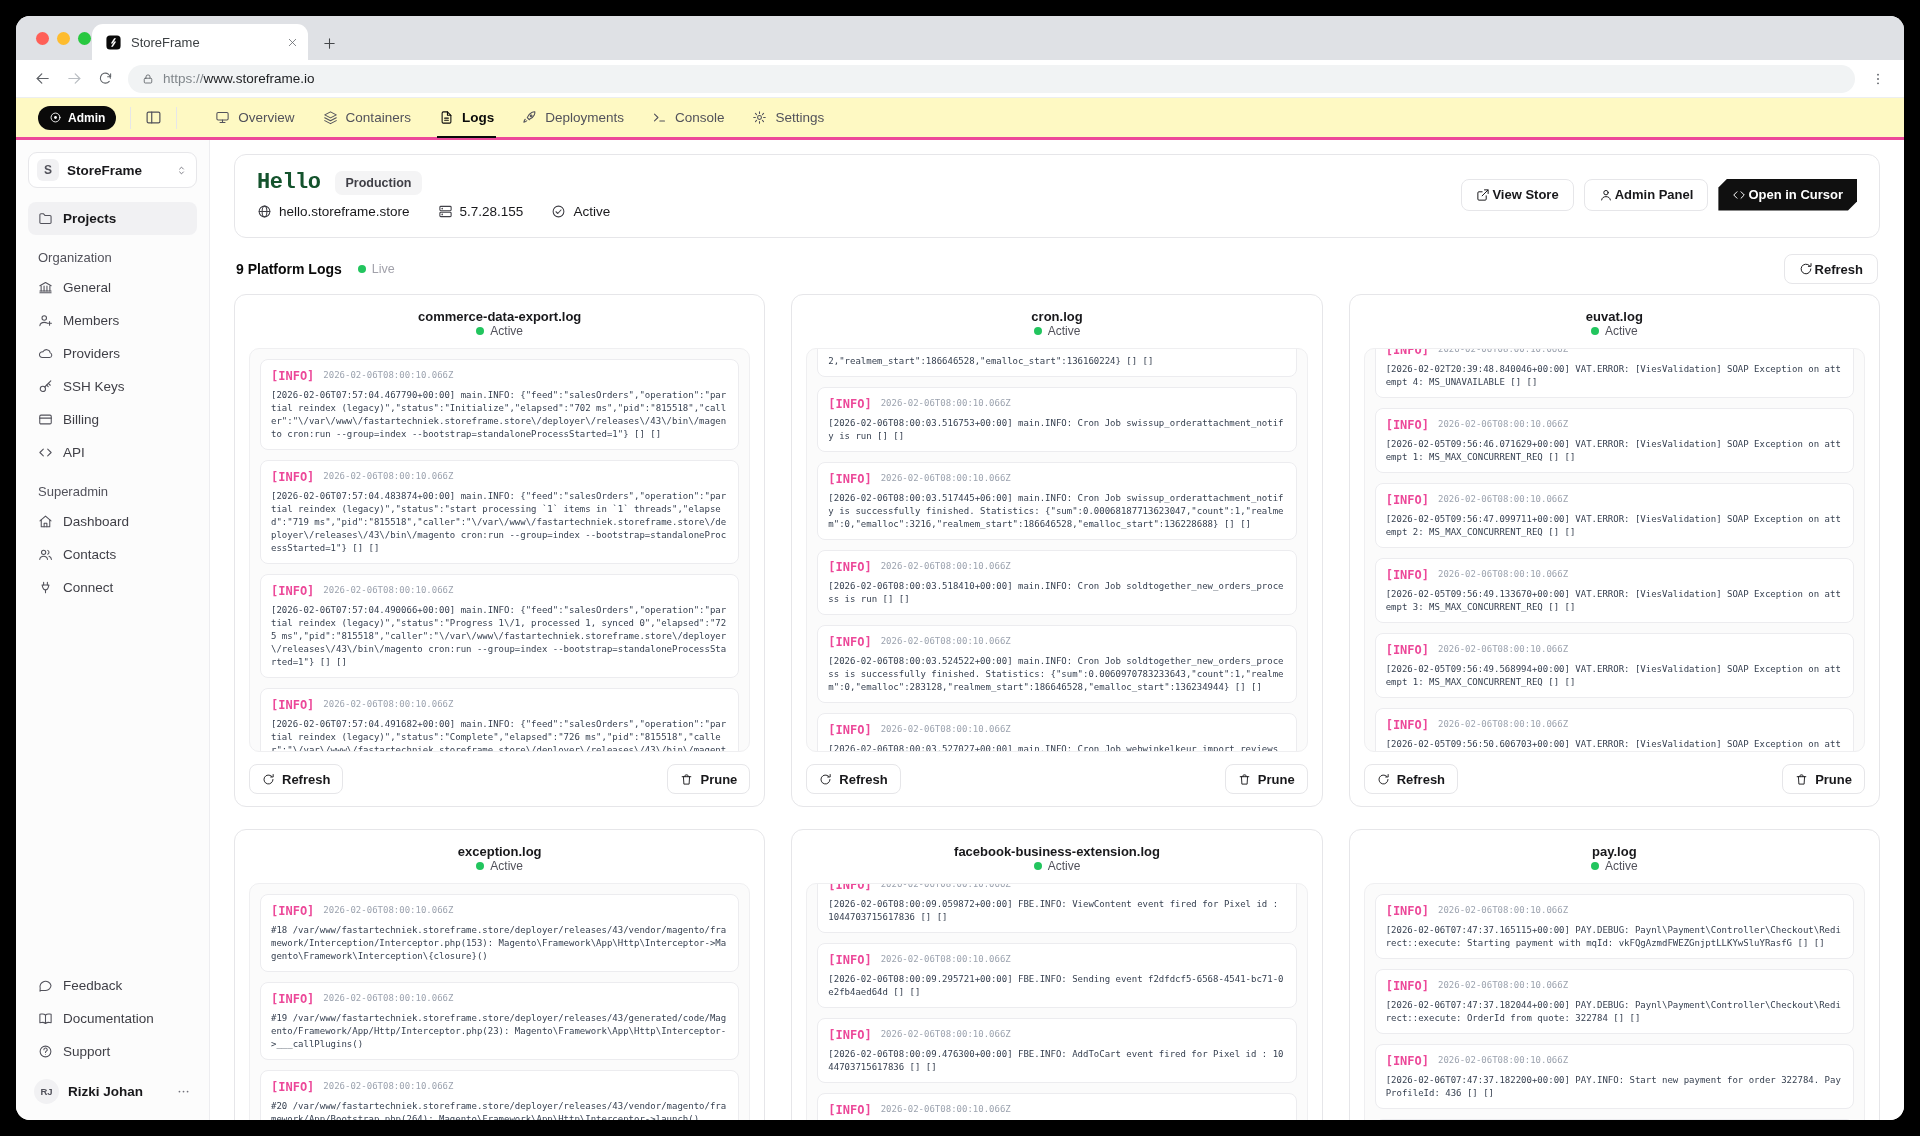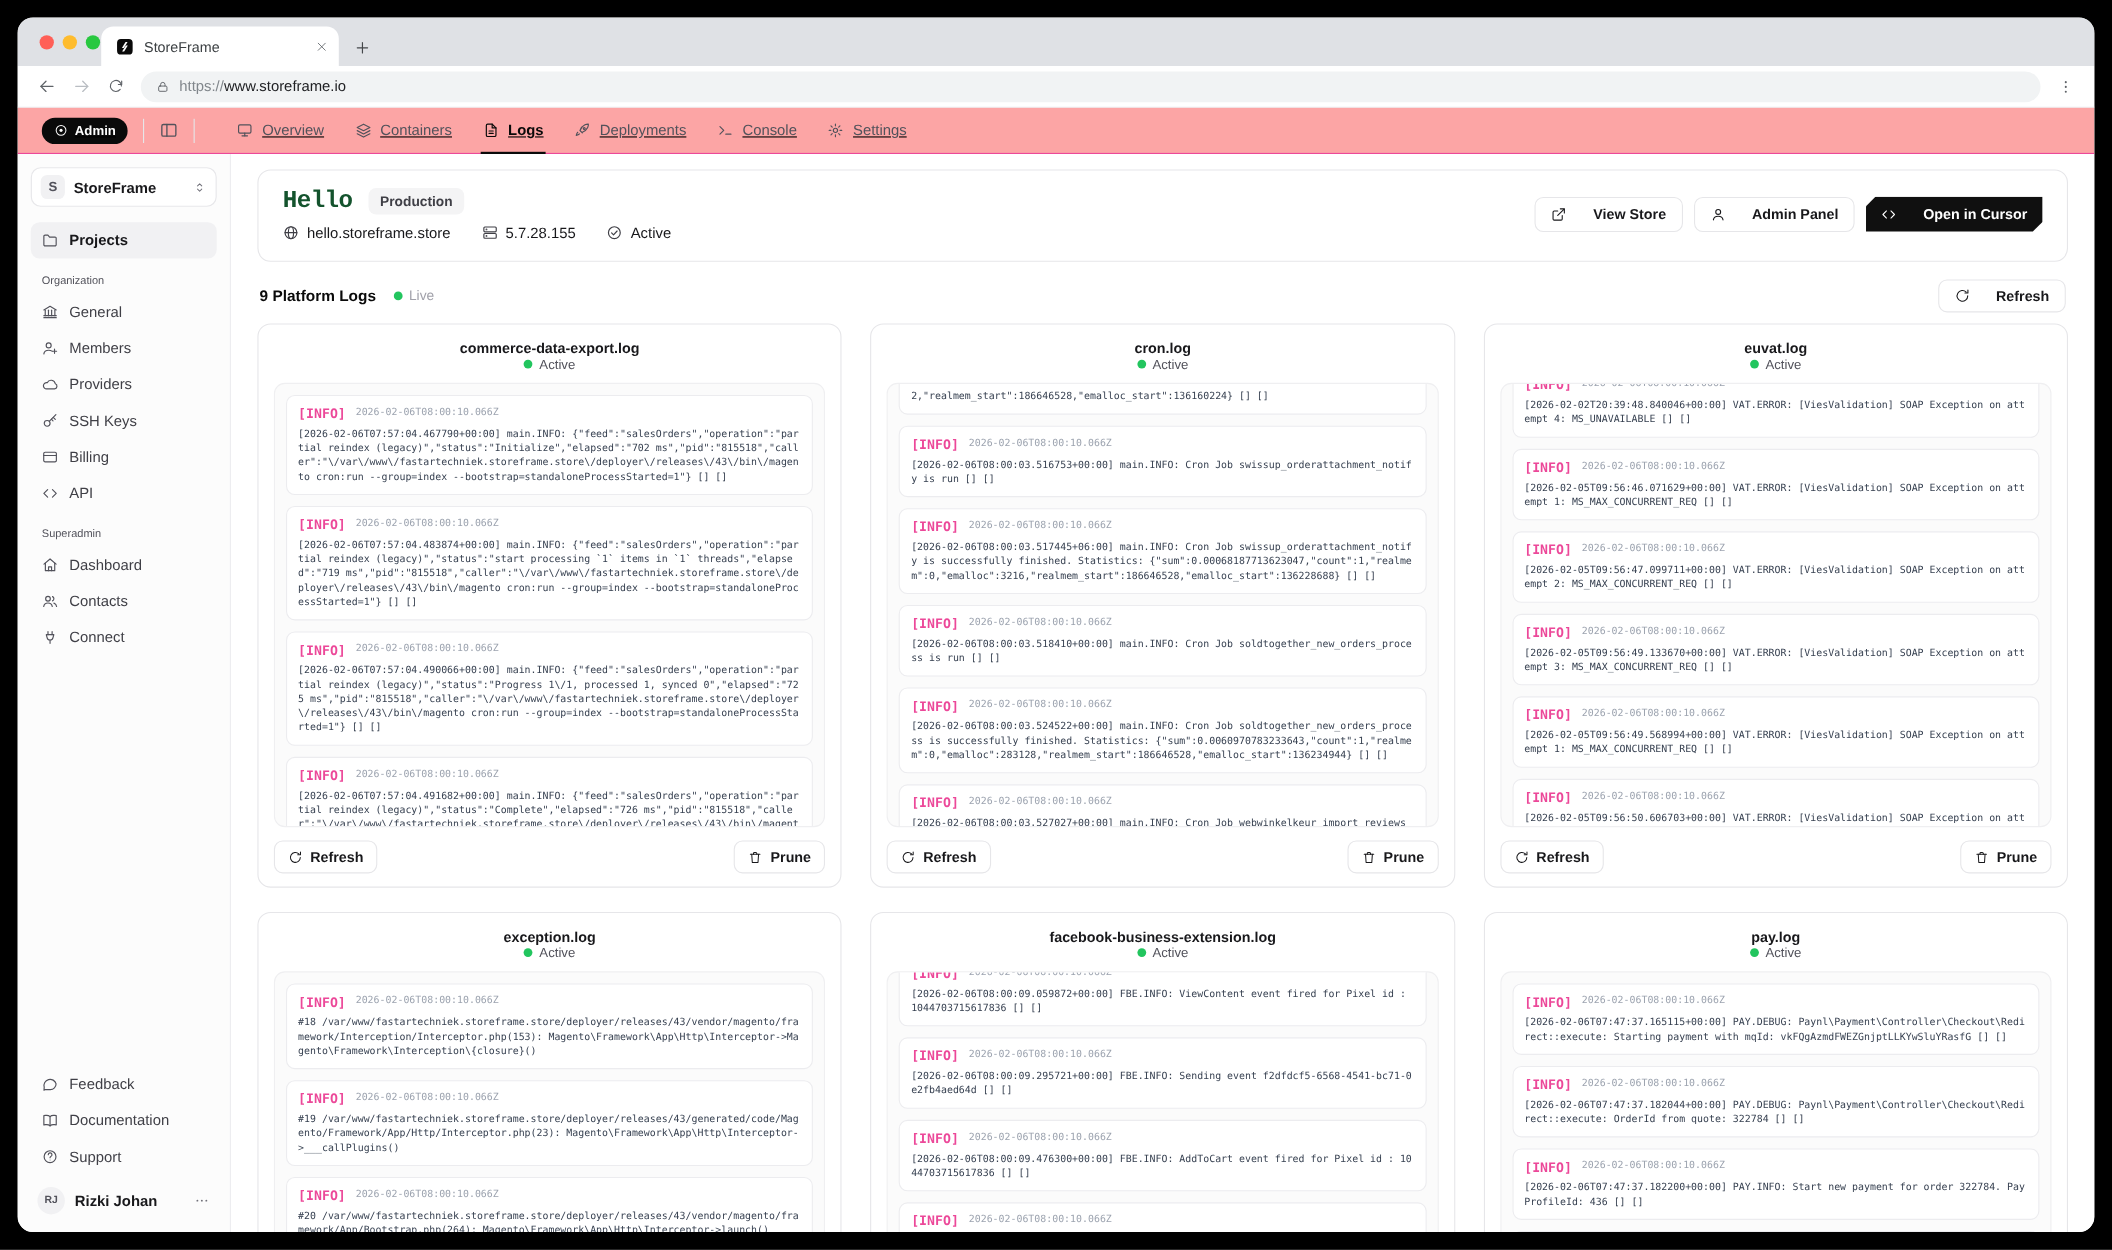--- a/index.html
+++ b/index.html
@@ -23,22 +23,22 @@
   .urlrow { height:38px; background:#fff; display:flex; align-items:center; gap:15px;
             padding:0 18px; border-bottom:1px solid #eceef0; flex:none; }
   .navglyph { color:#5f6368; }
   .navglyph.dim { color:#b9bdc2; }
   .urlpill { flex:1; height:28px; background:#f1f3f4; border-radius:14px; display:flex;
              align-items:center; gap:9px; padding:0 14px; font-size:13.5px; }
   .url-scheme { color:#80868b; }
   .url-host { color:#202124; }
 
   
-  .topnav { height:42px; background:#fca5a5; border-bottom:1px solid #ec4899; display:flex;
-            align-items:center; padding:0 22px; flex:none;text-decoration:underline; }
+  .topnav { height:42px; background:#fef9c3; border-bottom:3px solid #ec4899; display:flex;
+            align-items:center; padding:0 22px; flex:none; }
   .admin-pill { background:#0a0a0a; color:#fff; border-radius:999px; height:24px; padding:0 11px;
                 display:flex; align-items:center; gap:6px; font-size:12px; font-weight:700; }
   .tn-sep { width:1px; height:22px; background:#e6e6e9; margin:0 14px; }
   .panel-btn { color:#52525b; }
   .nav-items { display:flex; height:100%; margin-left:10px; }
   .nav-item { display:flex; align-items:center; gap:8px; padding:0 14px; font-size:13.5px;
               color:#52525b; position:relative; cursor:default; }
   .nav-item.active { color:#0a0a0a; font-weight:700; }
   .nav-item.active::after { content:""; position:absolute; left:12px; right:12px; bottom:-1px;
                             height:2px; background:#0a0a0a; }
@@ -49,42 +49,42 @@
              padding:12px 12px 10px; display:flex; flex-direction:column; }
   .ws { height:36px; background:#fff; border:1px solid #e7e7ea; border-radius:9px; display:flex;
         align-items:center; gap:8px; padding:0 8px; font-size:13.5px; font-weight:700; color:#18181b; margin-bottom:14px; }
   .ws-avatar { width:22px; height:22px; border-radius:6px; background:#f1f1f3; color:#52525b;
                display:flex; align-items:center; justify-content:center; font-size:12px; font-weight:700; }
   .ws-chevron { margin-left:auto; color:#71717a; }
   .side-item { height:33px; display:flex; align-items:center; gap:10px; padding:0 10px;
                border-radius:8px; font-size:13.5px; color:#3f3f46; }
   .side-item .ic { color:#52525b; }
   .side-item.active { background:#f1f1f3; color:#18181b; font-weight:600; }
-  .side-label { font-size:10px; color:#52525b; margin:15px 0 6px 10px; }
+  .side-label { font-size:13px; color:#52525b; margin:15px 0 6px 10px; }
   .side-foot { margin-top:auto; }
   .user-row { height:38px; display:flex; align-items:center; gap:9px; padding:0 6px;
               font-size:13.5px; font-weight:700; color:#18181b; margin-top:4px; }
   .user-avatar { width:25px; height:25px; border-radius:50%; background:#f1f1f3; color:#52525b;
                  display:flex; align-items:center; justify-content:center; font-size:9.5px; font-weight:700; }
   .user-dots { margin-left:auto; color:#71717a; }
 
   
   .main { flex:1; min-width:0; background:#fff; padding:14px 24px; overflow:hidden; }
   .project-card { border:1px solid #e6e6e9; border-radius:12px; padding:15px 22px 18px;
                   display:flex; justify-content:space-between; align-items:center; }
   .pc-title-row { display:flex; align-items:center; gap:14px; }
   .pc-title { font-size:22px; font-weight:700; color:#14532d; letter-spacing:-.5px;font-family:Liberation Mono, monospace; }
   .env-badge { background:#f4f4f5; color:#3f3f46; font-size:12.5px; font-weight:600;
                padding:5px 11px; border-radius:7px; }
   .pc-meta { display:flex; gap:28px; margin-top:9px; font-size:13.5px; color:#18181b; align-items:flex-end; }
   .pc-meta .mi { display:flex; align-items:center; gap:7px; }
   .pc-meta .ic { color:#3f3f46; }
   .pc-actions { display:flex; gap:10px; align-items:center; }
   .btn { height:32px; border:1px solid #e6e6e9; background:#fff; border-radius:8px; padding:0 14px;
-         display:inline-flex; align-items:center; gap:24px; font-size:13px; font-weight:600;
+         display:inline-flex; align-items:center; gap:2px; font-size:13px; font-weight:600;
          color:#18181b; cursor:default; font-family:inherit; }
   .btn-dark { background:#101010; color:#fff; border:none; border-radius:0;
               clip-path:polygon(9px 0,100% 0,100% calc(100% - 9px),calc(100% - 9px) 100%,0 100%,0 9px); }
 
   .logs-head { display:flex; align-items:center; margin:16px 2px 10px; }
   .logs-title { font-size:14px; font-weight:700; color:#0a0a0a; }
   .live { display:flex; align-items:center; gap:6px; margin-left:16px; font-size:12.5px; color:#a1a1aa; }
   .dot-green { width:8px; height:8px; border-radius:50%; background:#22c55e; }
   .logs-head .btn { margin-left:auto; height:30px; }
 

